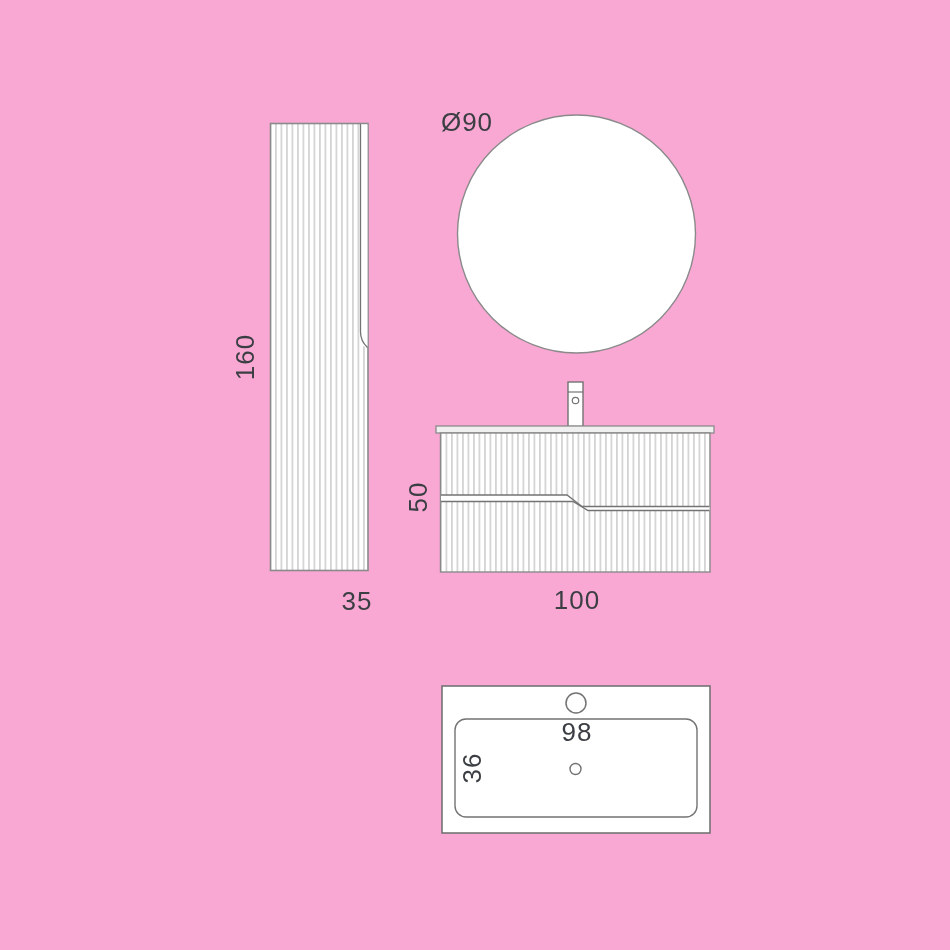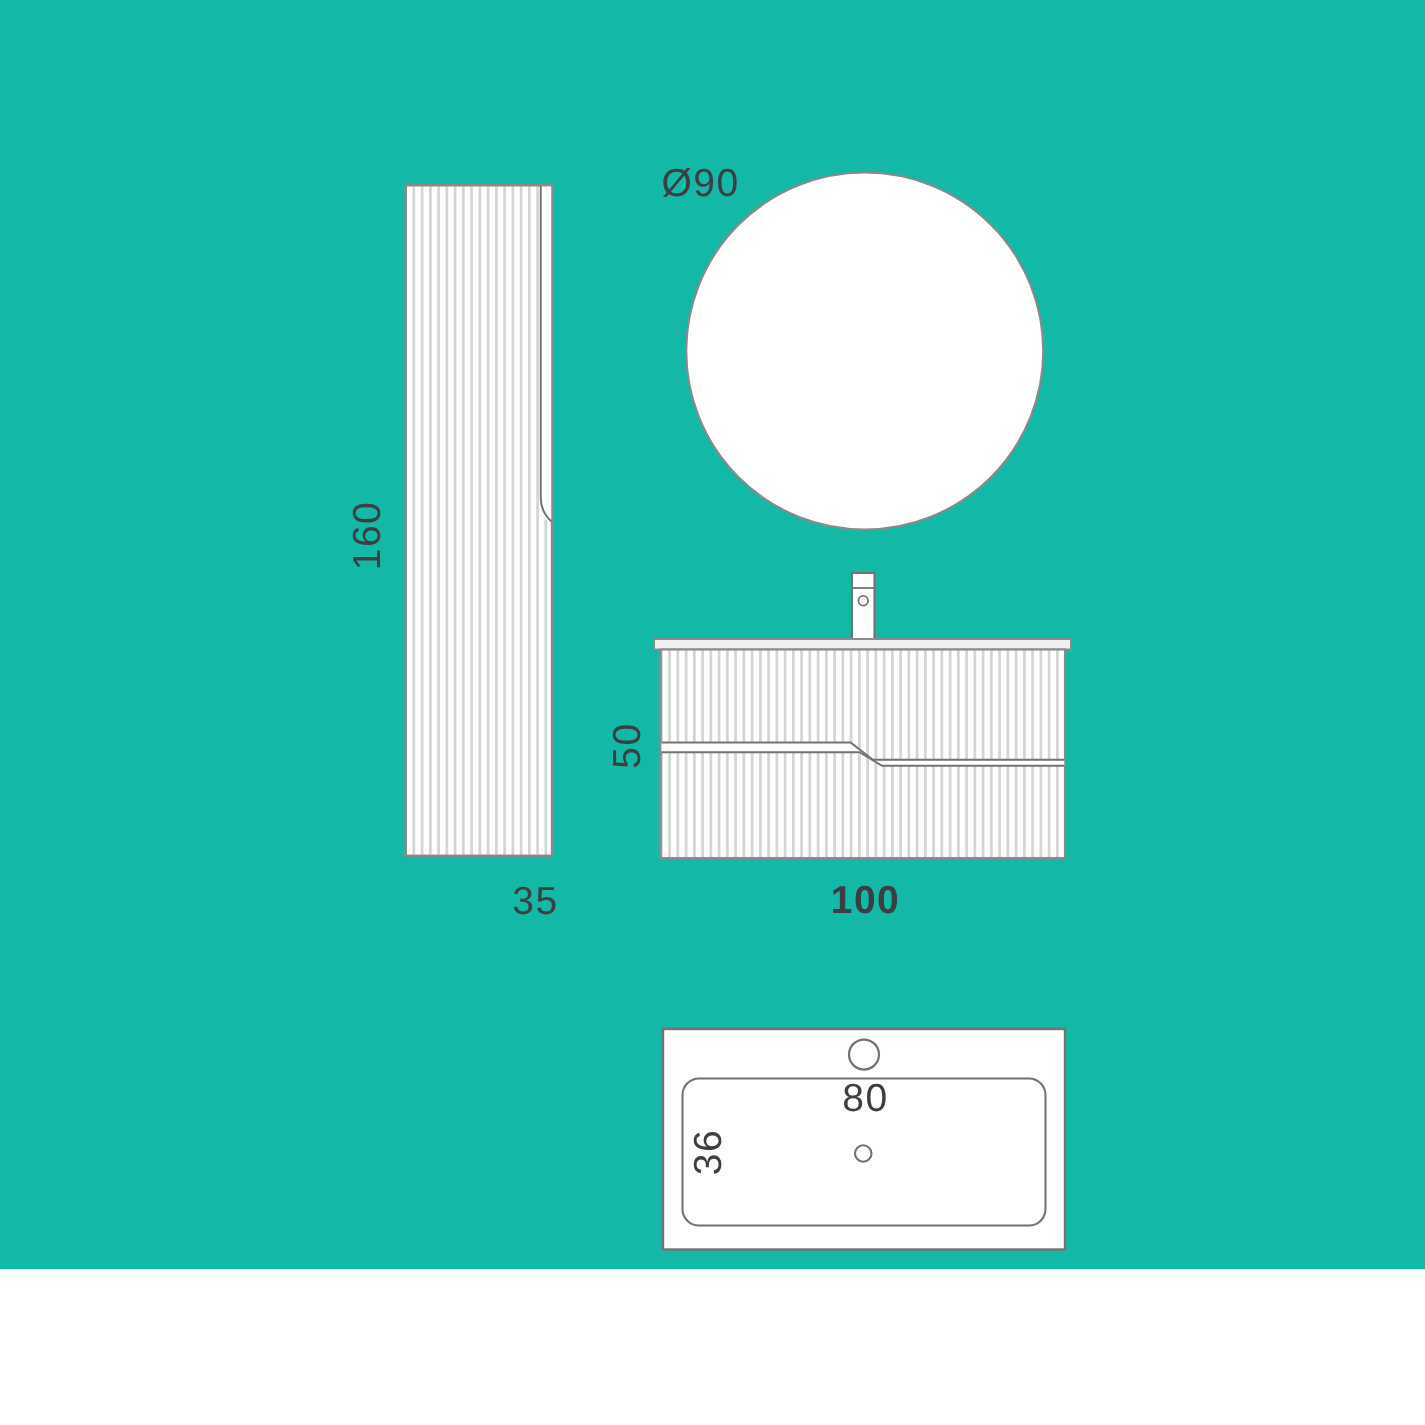--- a/index.html
+++ b/index.html
@@ -3,22 +3,22 @@
 <meta charset="utf-8">
 <style>
   html, body {
     margin: 0;
     padding: 0;
     background: #ffffff;
   }
   .canvas {
     position: relative;
     width: 950px;
-    height: 846px;
-    background: #14b8a6;
+    height: 950px;
+    background: #f9a8d4;
     font-family: "Liberation Sans", sans-serif;
     overflow: hidden;
   }
   .drawing-svg {
     position: absolute;
     left: 0;
     top: 0;
     width: 950px;
     height: 950px;
   }
@@ -79,19 +79,19 @@
   </svg>
 
   <div class="dim" style="left:467px; top:122px;">Ø90</div>
 
   <div class="dim vert" style="left:245px; top:357px;">160</div>
 
   <div class="dim" style="left:321px; top:601px;margin-left:36px;">35</div>
 
   <div class="dim vert" style="left:418px; top:497px;">50</div>
 
-  <div class="dim" style="left:577px; top:600px;font-weight:bold;">100</div>
+  <div class="dim" style="left:577px; top:600px;">100</div>
 
-  <div class="dim" style="left:577px; top:732px;">80</div>
+  <div class="dim" style="left:577px; top:732px;">98</div>
 
   <div class="dim vert" style="left:472px; top:768px;">36</div>
 
 </div>
 
 </body></html>

